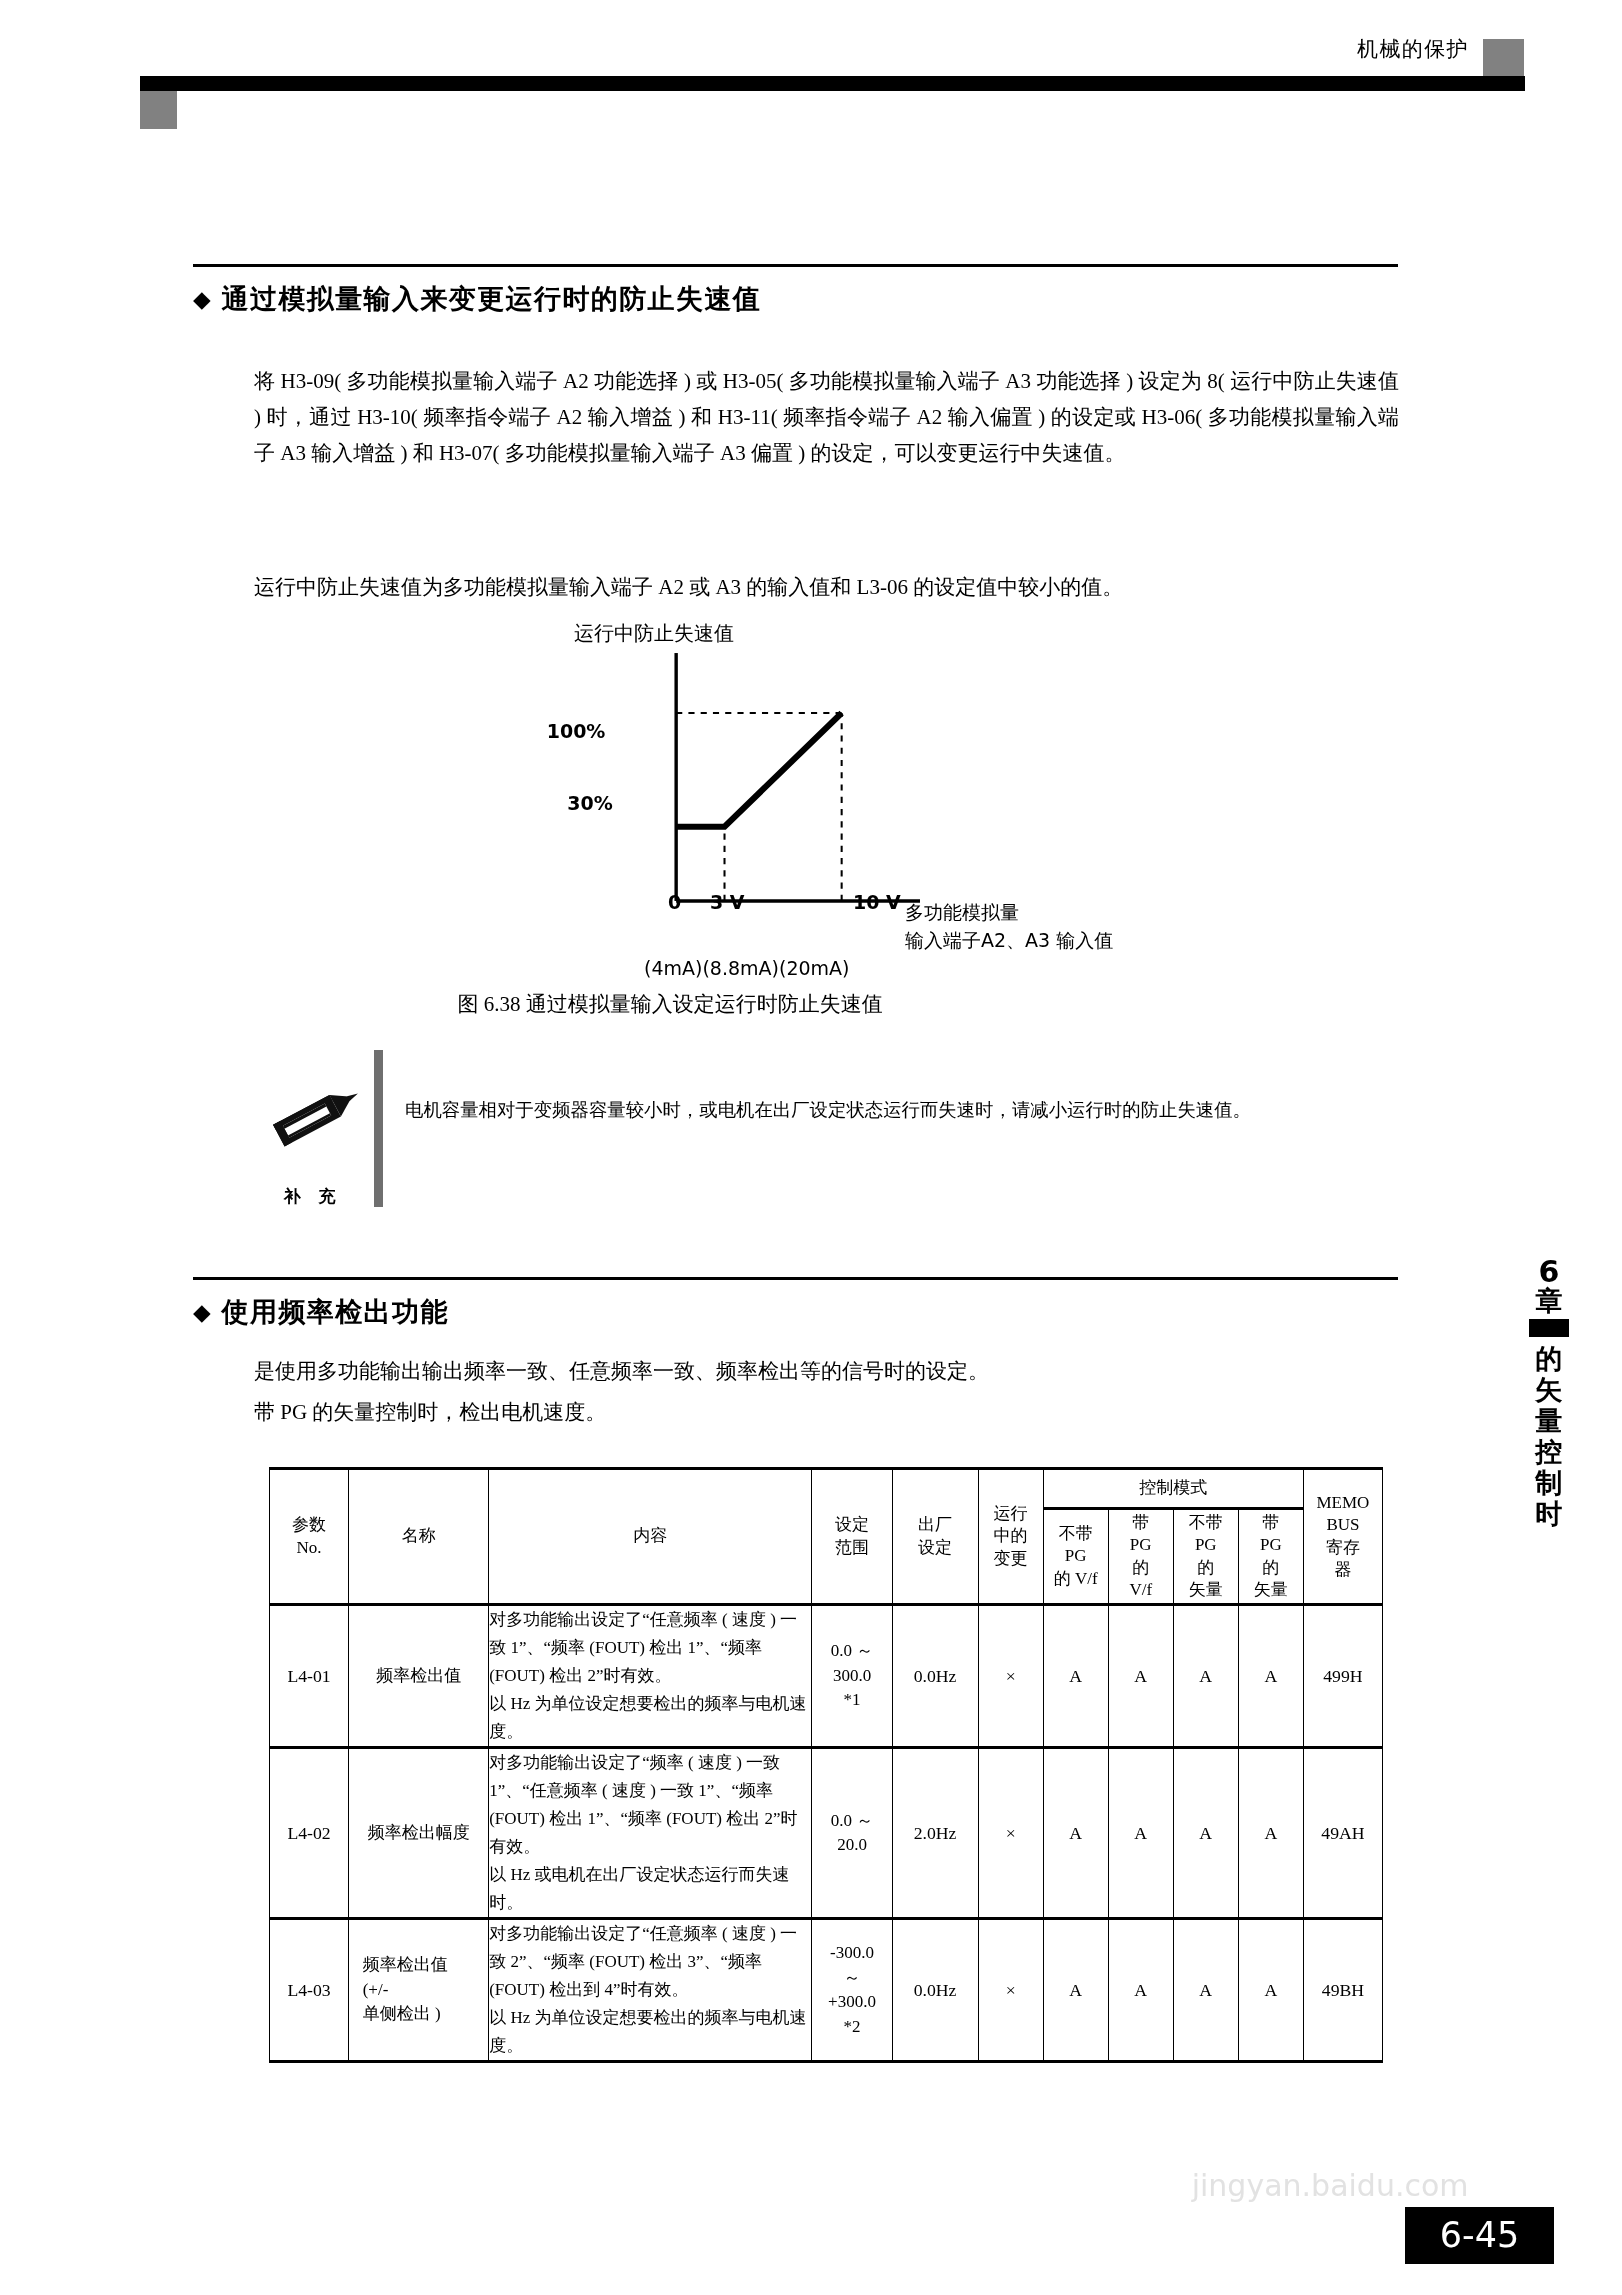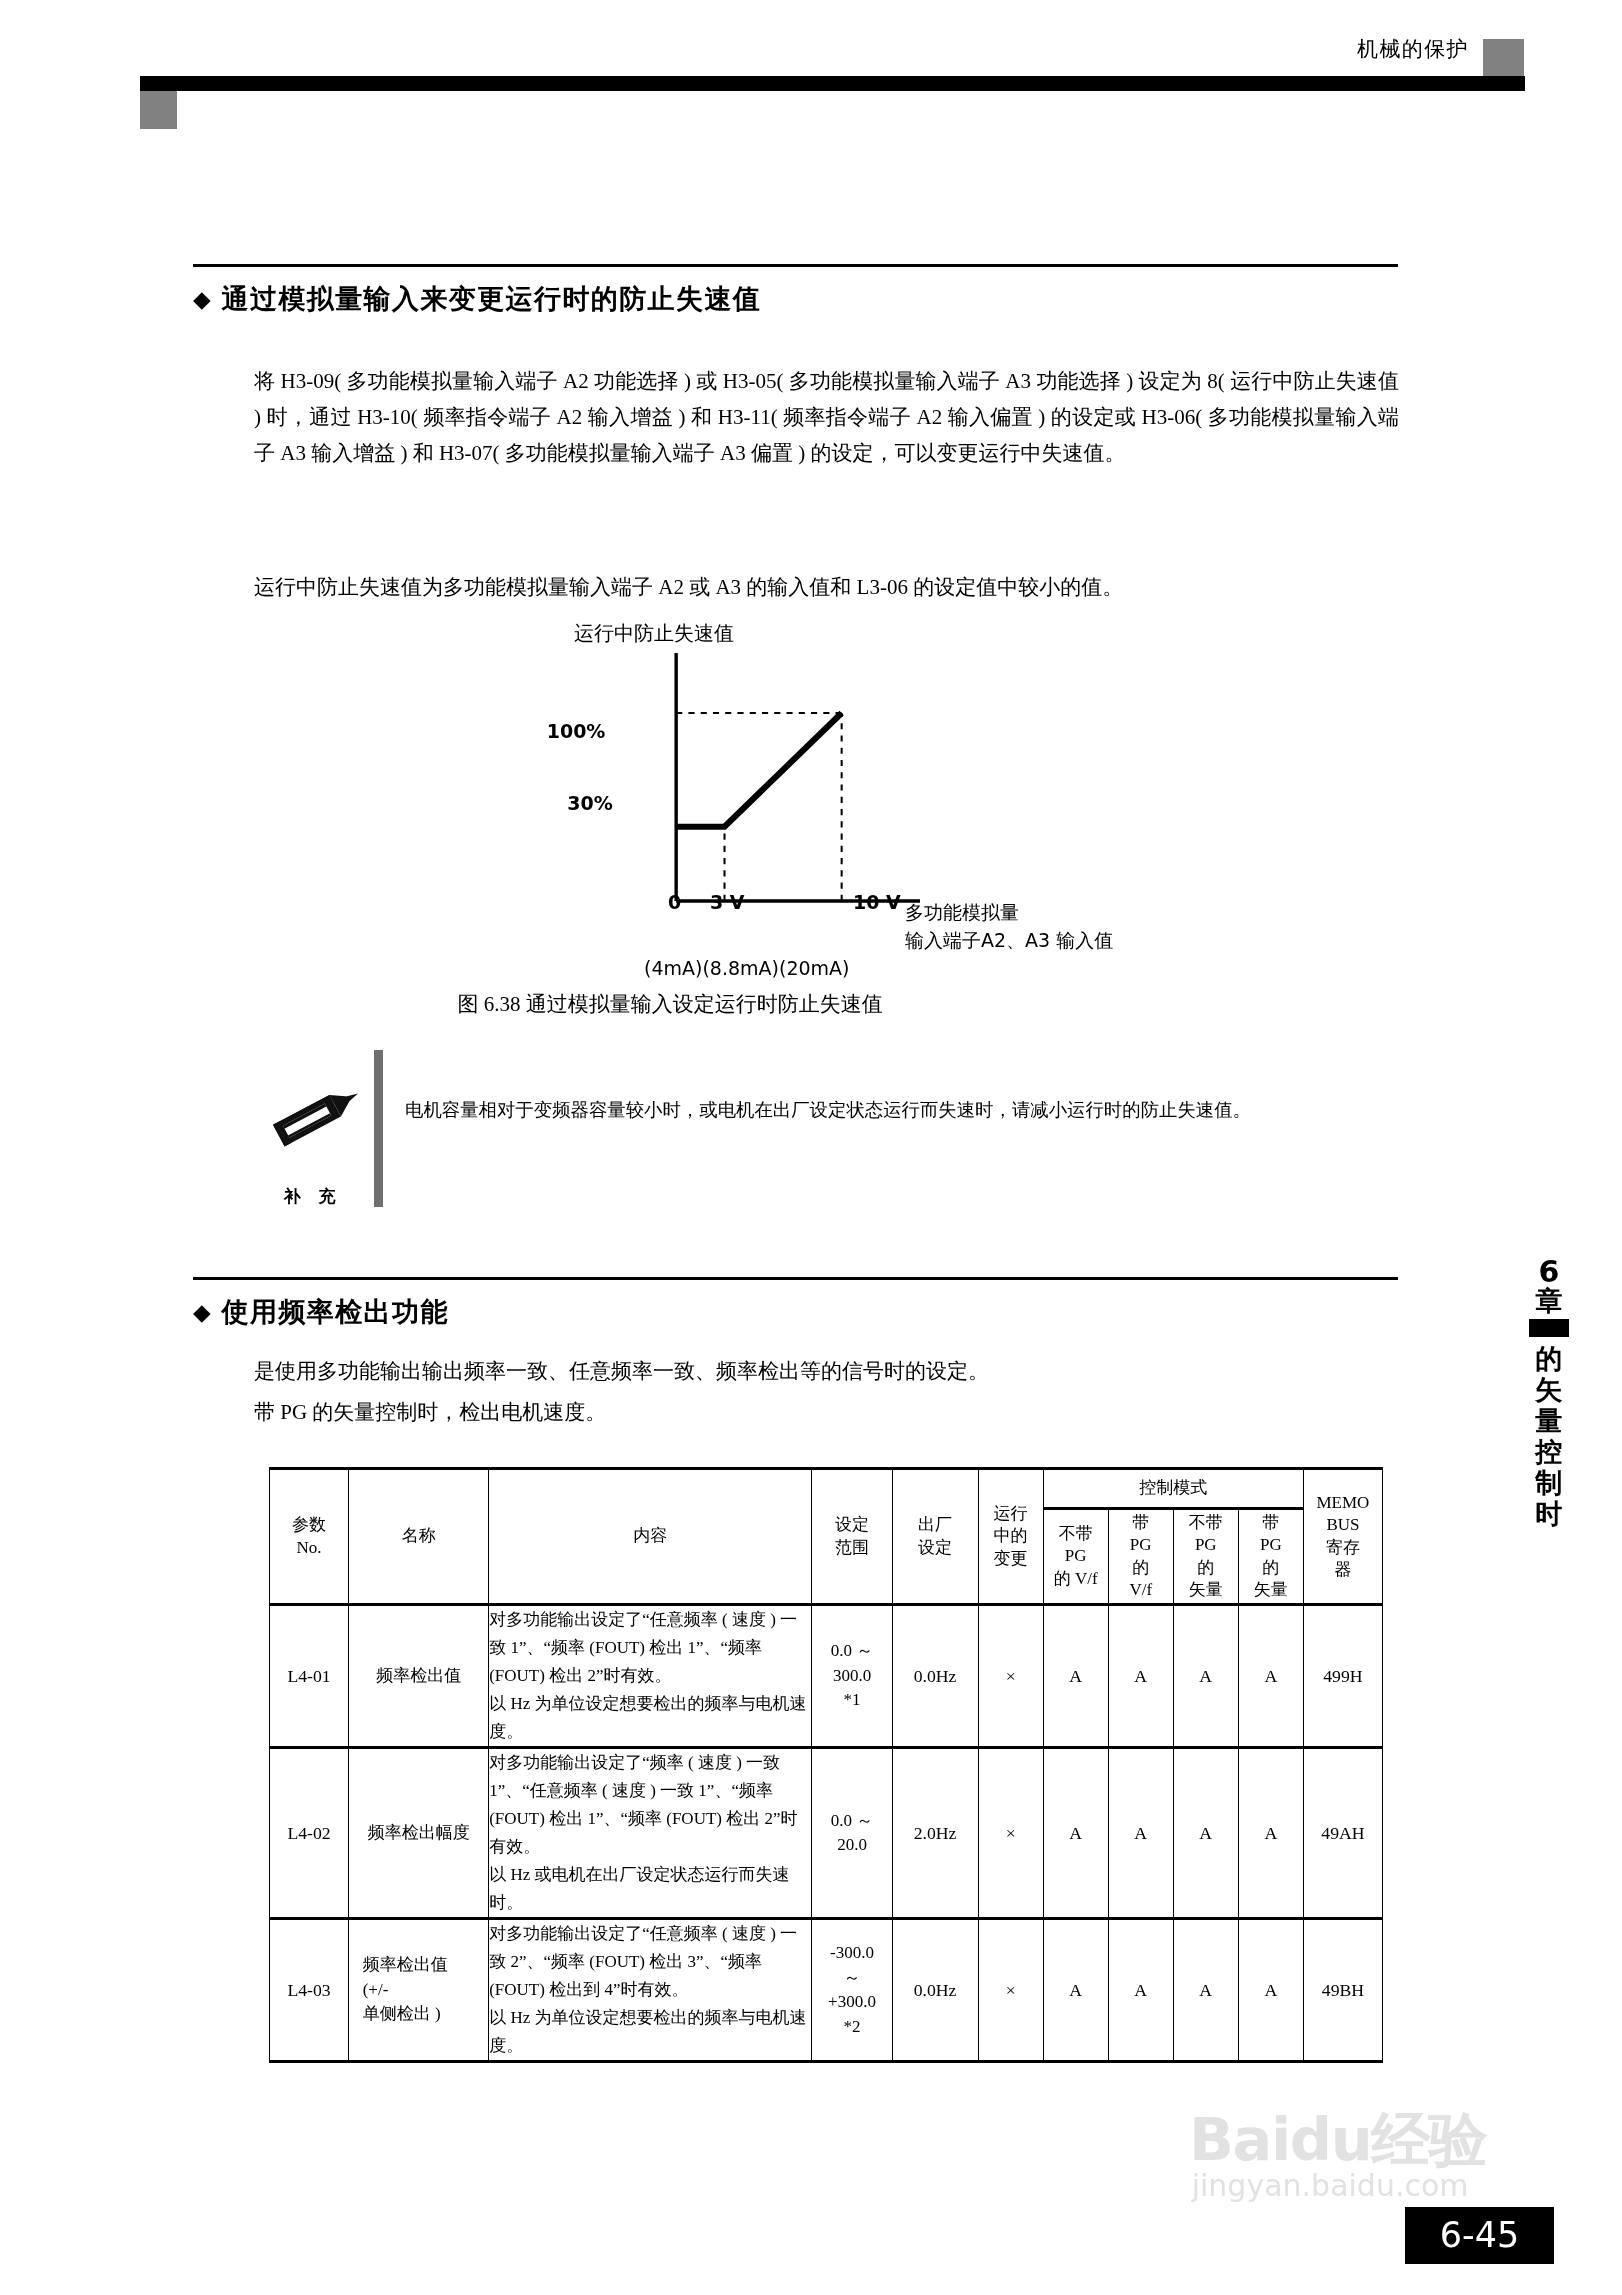--- a/index.html
+++ b/index.html
@@ -292,18 +292,17 @@
       <td class="mode thickTop thickBot">A</td>
       <td class="mode thickTop thickBot">A</td>
       <td class="mode thickTop thickBot">A</td>
       <td class="mode thickTop thickBot">A</td>
       <td class="reg thickTop thickBot">49BH</td>
     </tr>
   </tbody>
 </table>
 
 <div id="watermark">
-  <div id="wm-main">Baidu经验</div>
   <div id="wm-sub">jingyan.baidu.com</div>
 </div>
 
 <div id="page-badge">6-45</div>
 
 
 </body></html>

